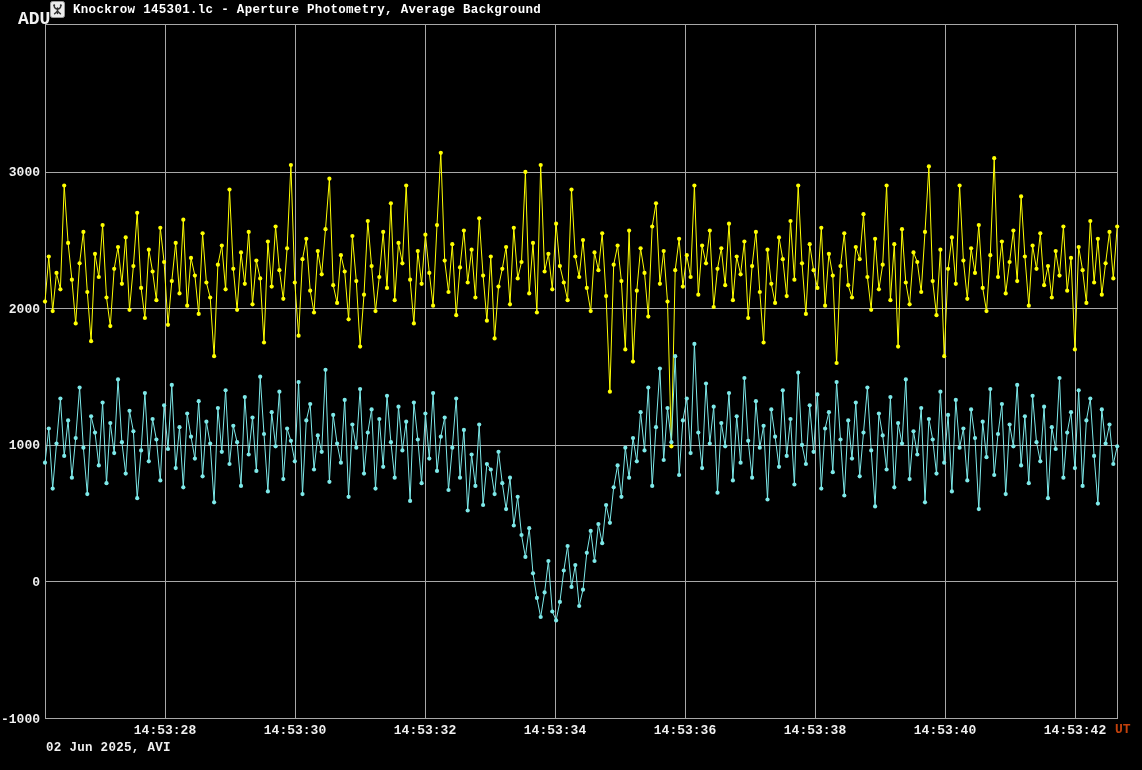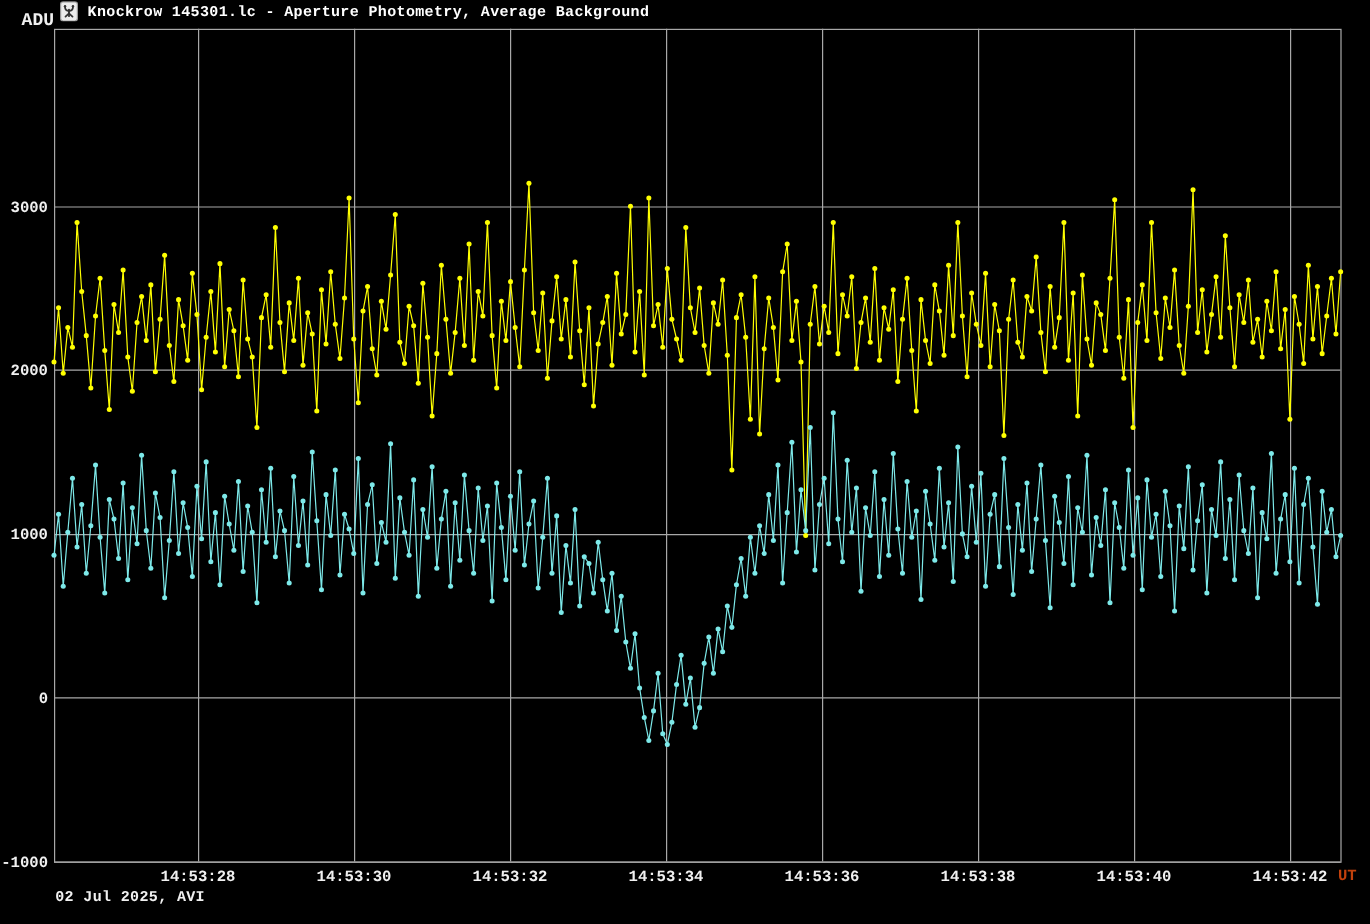--- a/index.html
+++ b/index.html
@@ -1,19 +1,19 @@
 <!DOCTYPE html>
 <html><head>
 <meta charset="utf-8">
 <style>
   html,body{margin:0;padding:0;background:#000;}
   .screen{position:relative;width:1142px;height:770px;background:#000;overflow:hidden;
           font-family:"Liberation Mono","DejaVu Sans Mono",monospace;}
   #chart{position:absolute;left:0;top:0;}
-  .adu{position:absolute;left:18px;top:9px;font-size:15px;font-weight:bold;color:#f0f0f0;}
+  .adu{position:absolute;left:18px;top:9px;font-size:18px;font-weight:bold;color:#f0f0f0;}
   .titlebar{position:absolute;left:50px;top:1px;display:flex;align-items:center;gap:8px;}
   .appicon{display:inline-block;width:15px;height:17px;line-height:0;}
   .title{font-size:12.5px;font-weight:bold;color:#ffffff;white-space:nowrap;letter-spacing:.3px;text-align:center;}
   .ut{position:absolute;left:1115px;top:722px;font-size:13px;font-weight:bold;color:#c2410c;}
   .footer{position:absolute;left:46px;top:741px;font-size:12.5px;font-weight:bold;color:#f0f0f0;letter-spacing:.3px;}
 </style>
 </head>
 <body>
 
 <div class="screen">
@@ -633,15 +633,15 @@
         </g>
         <circle cx="4.2" cy="4.2" r="1" fill="#333333"></circle>
         <circle cx="10.8" cy="4.2" r="1" fill="#333333"></circle>
       </svg>
     </span>
     <span class="title">Knockrow 145301.lc - Aperture Photometry, Average Background</span>
   </div>
 
   <div class="ut">UT</div>
 
-  <div class="footer">02 Jul 2025, AVI</div>
+  <div class="footer">02 Jun 2025, AVI</div>
 
 </div>
 
 </body></html>

